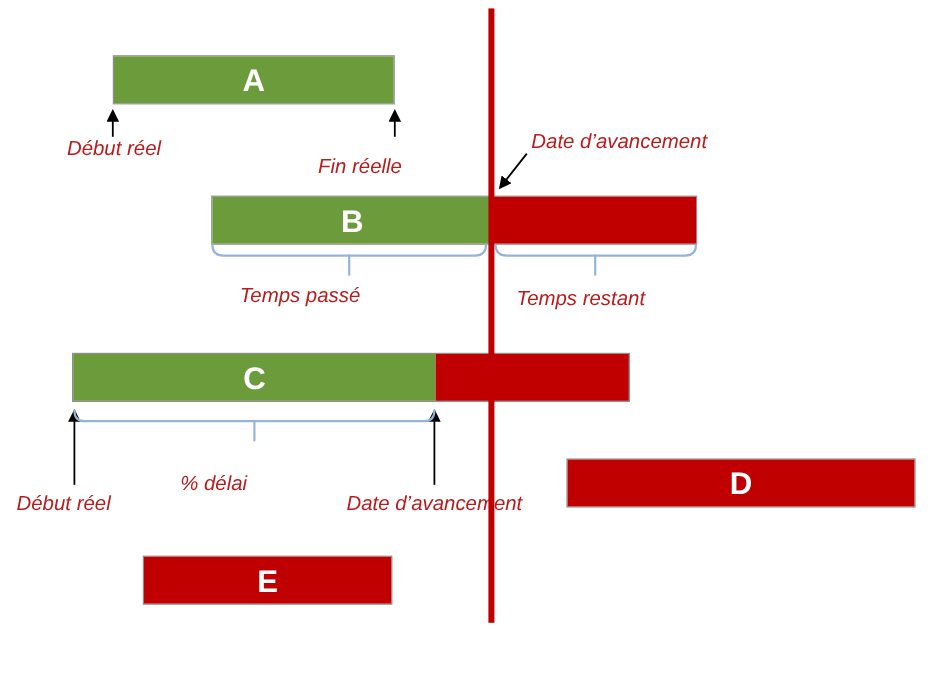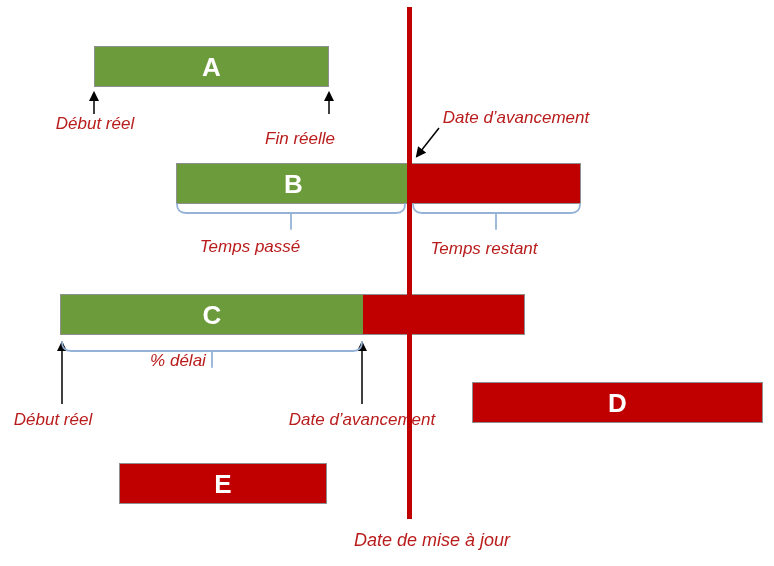--- a/index.html
+++ b/index.html
@@ -118,20 +118,19 @@
     <div class="seg red">
       <span class="bar-letter">E</span>
     </div>
   </div>
 
   <div class="lbl" style="left:95px;top:114px;">Début réel</div>
   <div class="lbl" style="left:300px;top:129px;">Fin réelle</div>
   <div class="lbl" style="left:516px;top:108px;">Date d’avancement</div>
   <div class="lbl" style="left:250px;top:237px;">Temps passé</div>
   <div class="lbl" style="left:484px;top:239px;">Temps restant</div>
-  <div class="lbl" style="left:178px;top:351px;">% délai</div>
+  <div class="lbl" style="left:178px;top:393px;">% délai</div>
   <div class="lbl" style="left:53px;top:410px;">Début réel</div>
   <div class="lbl" style="left:362px;top:410px;">Date d’avancement</div>
-  <div class="lbl" style="left:432px;top:530px;font-size:18px;">Date de mise à jour</div>
 
   <div id="timeline"></div>
 
 </div>
 
 </body></html>

